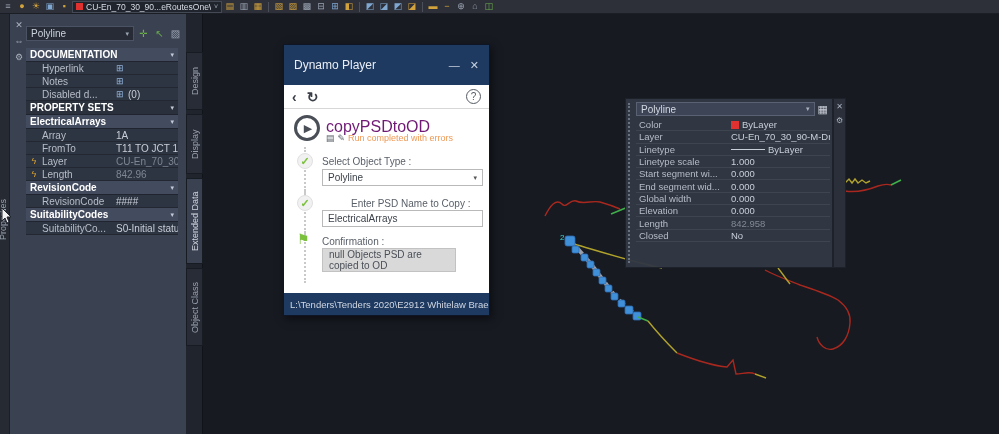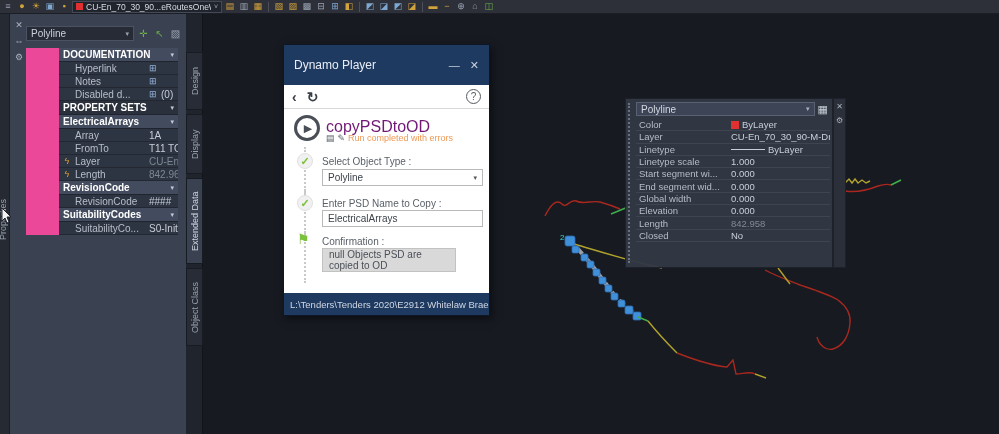--- a/index.html
+++ b/index.html
@@ -19,21 +19,21 @@
   
   .props-strip { position:absolute; left:0; top:14px; width:10px; height:420px; background:#262a33; border-right:1px solid #1b1e25; z-index:30; }
   .props-strip .vtitle { position:absolute; left:-2px; top:185px; writing-mode:vertical-rl; transform:rotate(180deg); font-size:9px; color:#98a0ad; }
   .cursor-arrow { position:absolute; left:1px; top:208px; z-index:35; }
   .props-panel { position:absolute; left:10px; top:14px; width:176px; height:420px; background:#3a4150; z-index:30; }
   .palette-btns { position:absolute; left:2px; top:6px; width:14px; display:flex; flex-direction:column; gap:6px; align-items:center; color:#aab2bf; font-size:9px; }
   .pp-head { position:absolute; left:16px; top:12px; right:4px; display:flex; align-items:center; gap:3px; }
   .pp-select { flex:1; height:15px; background:#262b35; border:1px solid #4a5263; display:flex; align-items:center; padding:0 4px; color:#ccd2dc; }
   .pp-select .arr { margin-left:auto; font-size:7px; color:#9aa4b2; }
   .pp-tool { width:13px; height:13px; display:flex; align-items:center; justify-content:center; font-size:10px; }
-  .pp-grid { position:absolute; left:16px; top:34px; right:8px; background:#ec4899;padding-left:33px; }
+  .pp-grid { position:absolute; left:16px; top:34px; right:8px; background:#ec4899; }
   .sec-head { height:14px; background:#434b5e; color:#fff; font-weight:bold; display:flex; align-items:center; padding:0 4px; border-bottom:1px solid #1f242e; }
   .sec-head.dark { background:#2a303c; }
   .sec-head .arr { margin-left:auto; font-size:7px; font-weight:normal; color:#c4cad6; }
   .prow { height:13px; display:flex; align-items:center; border-bottom:1px solid #222732; background:#2e3542; }
   .prow .bolt { width:16px; text-align:center; color:#e0a52e; font-size:9px; }
   .prow .ind { width:16px; }
   .prow .lab { width:74px; color:#b7bec9; white-space:nowrap; overflow:hidden; }
   .prow .tbl { width:12px; color:#8fb0d8; font-size:9px; }
   .prow .val { flex:1; color:#c8ced8; white-space:nowrap; overflow:hidden; }
   .prow .val.dim { color:#7e8693; }
@@ -359,21 +359,21 @@
       <div class="f-label" style="top:47px;">Select Object Type :</div>
       <div class="f-select" style="top:60px;">
         <span>Polyline</span>
         <span class="arr">▾</span>
       </div>
 
       <div class="dots" style="top:80px; height:52px;"></div>
       <div class="check" style="top:86px;">
           <span>✓</span>
         </div>
-      <div class="f-label" style="top:89px;">Enter PSD Name to Copy :</div>
+      <div class="f-label" style="top:89px;margin-left:29px;">Enter PSD Name to Copy :</div>
       <input class="f-input" style="top: 101px;" value="ElectricalArrays">
 
       <div class="dots" style="top:122px; height:52px;"></div>
       <div class="flag" style="top:122px;"><span>⚑</span></div>
       <div class="f-label" style="top:127px;">Confirmation :</div>
       <div class="confirm-box" style="top:139px;">
         <span>null Objects PSD are copied to OD</span>
       </div>
     </div>
     <div class="dyn-status">

